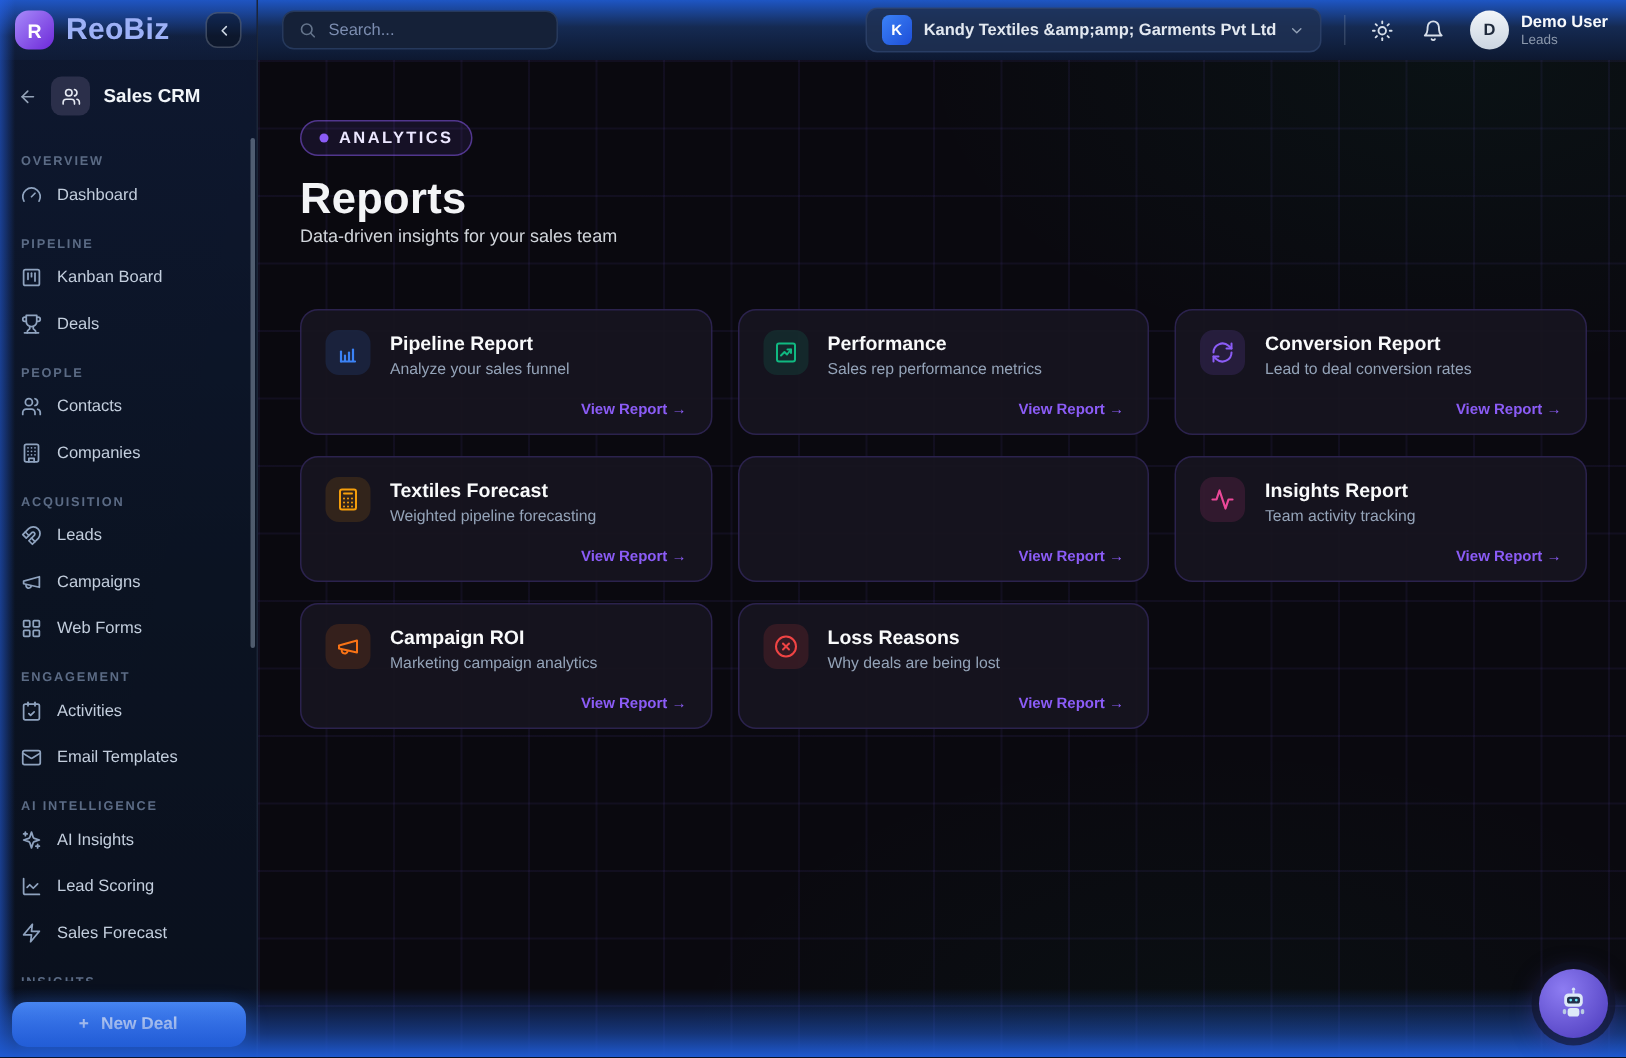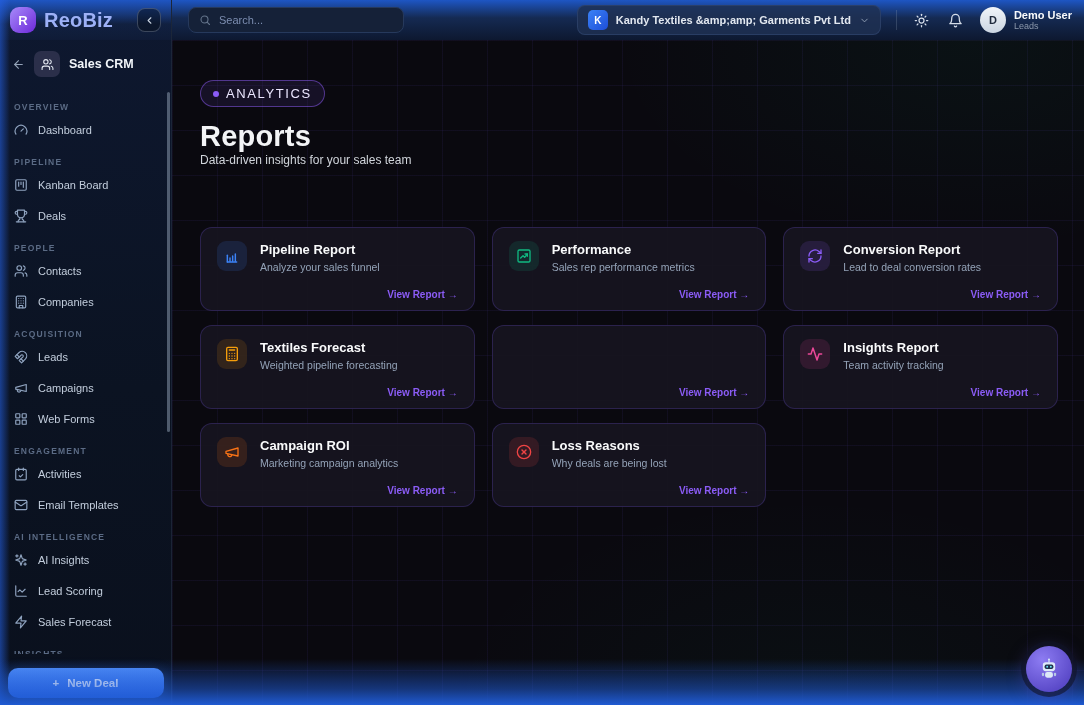--- a/index.html
+++ b/index.html
@@ -37,21 +37,21 @@
   .nav-scrollbar { position:absolute; right:1px; top:4px; width:3px; height:340px; border-radius:2px; background:rgba(148,163,184,.5); }
   .sidebar-footer { position:absolute; left:0; right:0; bottom:0; height:44px; display:flex; align-items:center; justify-content:center; z-index:20; }
   .new-deal-btn { width:156px; height:30px; border:none; border-radius:10px; cursor:pointer; color:#fff;
     font-size:11.5px; font-weight:bold; display:flex; align-items:center; justify-content:center; gap:8px;
     background:linear-gradient(180deg,#4f8df7,#2f6ae8); box-shadow:0 4px 14px rgba(59,130,246,.35); font-family:inherit; }
 
   
   .main { position:relative; flex:1; display:flex; flex-direction:column; }
   .topbar { height:40px; flex:0 0 40px; display:flex; align-items:center; padding:0 12px 0 16px; z-index:5;
     background:linear-gradient(180deg,#1e56c4 0%,#152a52 45%,#0d1830 100%); }
-  .search-box { width:216px; height:26px; border-radius:8px; background:#152138; border:1px solid #26395c;
+  .search-box { width:184px; height:26px; border-radius:8px; background:#152138; border:1px solid #26395c;
     display:flex; align-items:center; gap:8px; padding:0 10px; }
   .search-box svg { color:#64748b; flex:0 0 auto; }
   .search-input { flex:1; background:transparent; border:none; outline:none; color:#cbd5e1; font-size:11px; font-family:inherit; }
   .search-input::placeholder { color:#7c8db0; }
   .topbar-right { margin-left:auto; display:flex; align-items:center; gap:15px; }
   .company-pill { height:30px; display:flex; align-items:center; gap:8px; padding:0 10px; border-radius:8px;
     background:rgba(30,48,82,.85); border:1px solid rgba(51,74,115,.6); cursor:pointer; }
   .company-initial { width:20px; height:20px; border-radius:5px; background:linear-gradient(135deg,#3b82f6,#1d4ed8);
     color:#fff; font-size:10px; font-weight:bold; display:flex; align-items:center; justify-content:center; }
   .company-name { font-size:11px; font-weight:bold; color:#e2e8f0; white-space:nowrap; }
@@ -69,24 +69,24 @@
   .content { position:relative; flex:1; padding:40px 26px 0 28px; background-color:#0a090f;
     background-image:
       radial-gradient(ellipse 520px 300px at 88% 0%, rgba(16,185,129,.05), transparent 70%),
       radial-gradient(ellipse 520px 300px at 70% 100%, rgba(16,185,129,.04), transparent 70%),
       linear-gradient(rgba(124,93,250,.07) 1px, transparent 1px),
       linear-gradient(90deg, rgba(124,93,250,.07) 1px, transparent 1px);
     background-size:auto, auto, 45px 45px, 45px 45px; }
   .analytics-badge { display:inline-flex; align-items:center; gap:7px; padding:5px 12px; border-radius:999px;
     border:1px solid rgba(139,92,246,.5); background:rgba(139,92,246,.10); }
   .badge-dot { width:6px; height:6px; border-radius:50%; background:#8b5cf6; }
-  .badge-text { font-size:13px; font-weight:normal; letter-spacing:1.6px; color:#ece7ff; }
+  .badge-text { font-size:11px; font-weight:bold; letter-spacing:1.6px; color:#ece7ff; }
   .page-title { margin:13px 0 0; font-size:29px; font-weight:800; color:#f3f4f6; letter-spacing:.2px; }
   .page-subtitle { font-size:12px; color:#d1d5db; }
-  .cards-grid { margin-top:60px; display:grid; grid-template-columns:repeat(3,1fr); gap:14px 17px; }
+  .cards-grid { margin-top:42px; display:grid; grid-template-columns:repeat(3,1fr); gap:14px 17px; }
   .report-card { height:84px; border-radius:12px; background:rgba(23,21,32,.92); border:1px solid rgba(124,93,250,.22);
     padding:13px 16px 10px; display:flex; flex-direction:column; cursor:pointer; }
   .card-head { display:flex; gap:13px; }
   .card-tile { width:30px; height:30px; border-radius:9px; display:flex; align-items:center; justify-content:center; flex:0 0 auto; }
   .card-tile svg { width:16px; height:16px; }
   .card-title { font-size:13px; font-weight:bold; color:#f9fafb; margin-top:1px; }
   .card-desc { font-size:10.5px; color:#94a3b8; margin-top:4px;text-align:right; }
   .card-link { margin-top:auto; align-self:flex-end; font-size:10px; font-weight:bold; color:#8b5cf6; }
 
   .a-blue   { color:#3b82f6; background:rgba(59,130,246,.14); }

